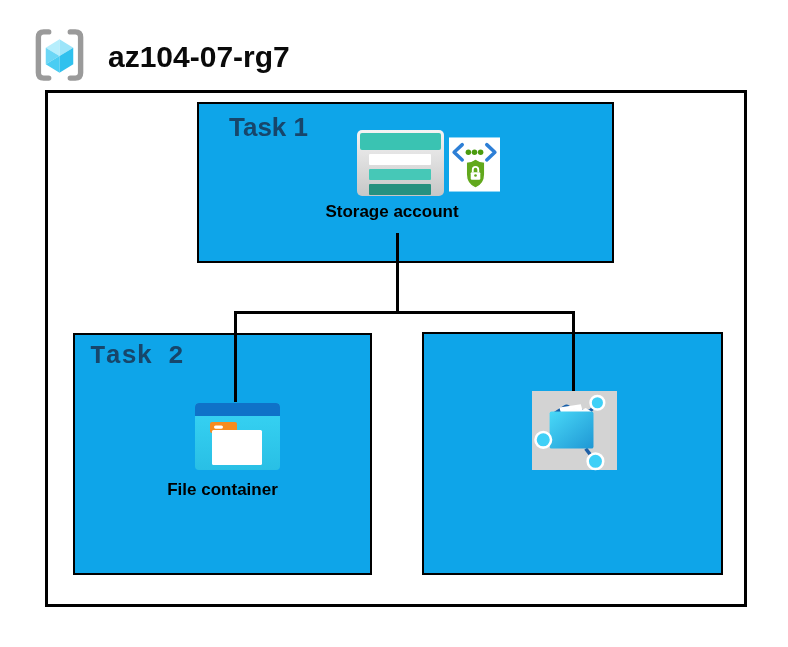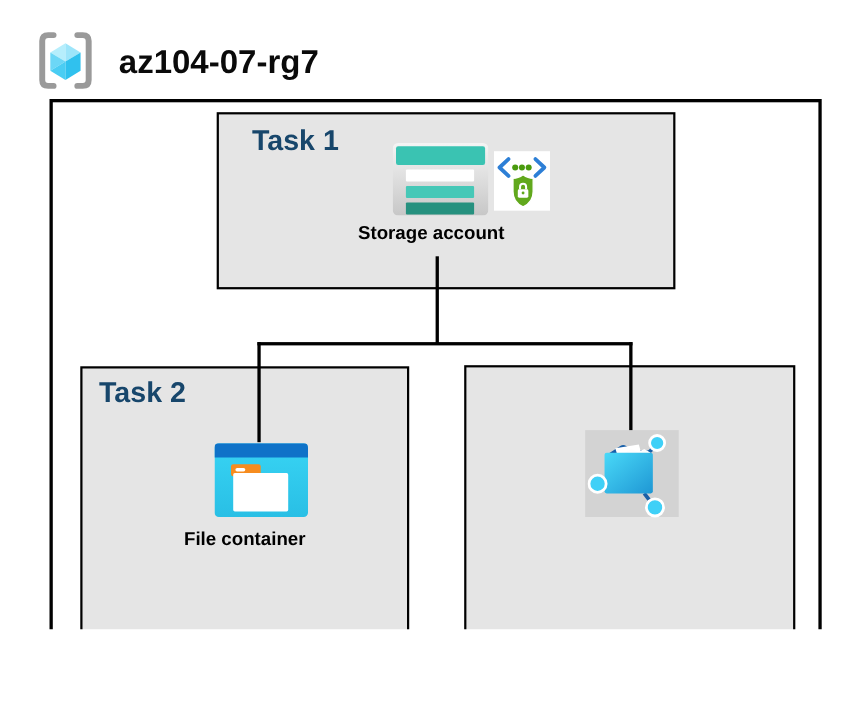--- a/index.html
+++ b/index.html
@@ -1,20 +1,20 @@
 <!DOCTYPE html>
 <html><head>
 <meta charset="utf-8">
 <style>
   html,body{margin:0;padding:0;background:#ffffff;}
   body{width:788px;height:647px;font-family:"Liberation Sans",sans-serif;}
-  .stage{position:relative;width:788px;height:572px;background:#fff;overflow:hidden;}
+  .stage{position:relative;width:788px;height:647px;background:#fff;overflow:hidden;}
   .abs{position:absolute;}
   .rg-box{left:45px;top:90px;width:702px;height:517px;border:3px solid #000;box-sizing:border-box;background:#fff;}
-  .task-box{background:#e5e5e5;border:2.5px solid #000;box-sizing:border-box;}
+  .task-box{background:#0ea5e9;border:2.5px solid #000;box-sizing:border-box;}
   .task1{left:197px;top:102px;width:417px;height:161px;}
   .task2{left:73px;top:333px;width:299px;height:242px;}
   .task3{left:422px;top:332px;width:301px;height:243px;}
   .task-label{color:#17466b;font-weight:bold;font-size:26px;line-height:1.1;white-space:nowrap;}
   .res-label{color:#000;font-weight:bold;font-size:17px;line-height:1.1;white-space:nowrap;}
   .center-x{transform:translateX(-50%);}
   .line{background:#000;}
   .hl{background:#d3d3d3;}
   .rg-title{color:#0a0a0a;font-weight:bold;font-size:30px;line-height:1;white-space:nowrap;}
   .fs-text-block{display:flex;align-items:center;padding-left:14px;box-sizing:border-box;}
@@ -64,21 +64,21 @@
       <path d="M26 21 C29 23.2 32.5 24.2 35 24.2 V36 C35 43 31 47.5 26 49.6 C21 47.5 17 43 17 36 V24.2 C19.5 24.2 23 23.2 26 21 Z" fill="#61a81c" stroke="#ffffff" stroke-width="1.2"></path>
       <path d="M23.3 34 V31.6 a2.7 2.7 0 0 1 5.4 0 V34" fill="none" stroke="#ffffff" stroke-width="1.8"></path>
       <rect x="21.3" y="34" width="9.4" height="7.4" rx="1.2" fill="#ffffff"></rect>
       <circle cx="26" cy="37.3" r="1.3" fill="#61a81c"></circle>
     </svg>
 
     <span class="abs res-label center-x" style="left:193px;top:99px;">Storage account</span>
   </div>
 
   <div class="abs task-box task2">
-    <span class="abs task-label" style="left:15px;top:7px;">Task 2</span>
+    <span class="abs task-label" style="left:15px;top:7px;font-family:Liberation Mono, monospace;">Task 2</span>
 
     <svg class="abs" style="left:120px;top:68px;" width="85" height="67" viewBox="0 0 85 67">
       <defs>
         <linearGradient id="gb" x1="0" y1="0" x2="0" y2="1">
           <stop offset="0" stop-color="#38d4f4"></stop>
             <stop offset="1" stop-color="#29bfe5"></stop>
         </linearGradient>
       </defs>
       <rect x="0" y="0" width="85" height="67" rx="4" fill="url(#gb)"></rect>
       <path d="M4 0 H81 Q85 0 85 4 V13 H0 V4 Q0 0 4 0 Z" fill="#0f72c8"></path>

